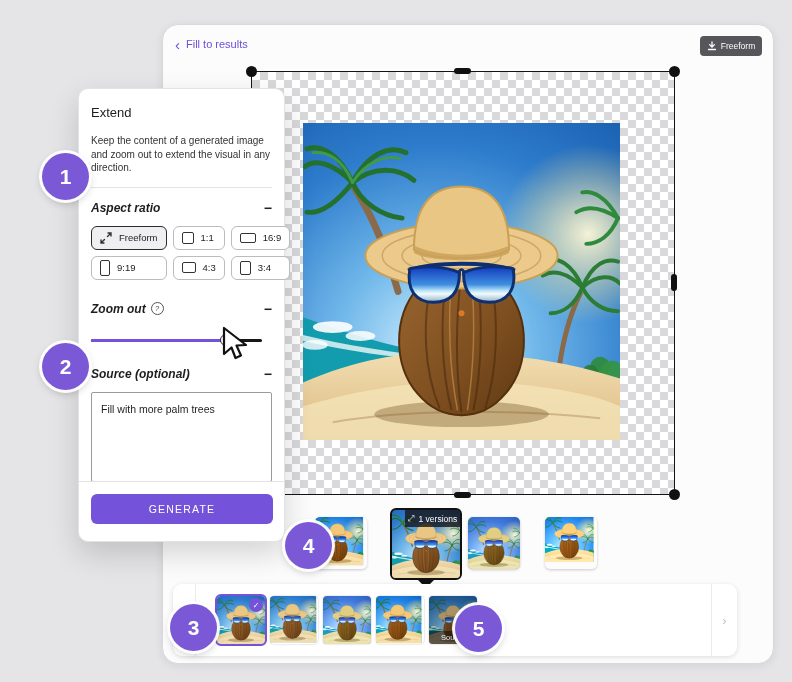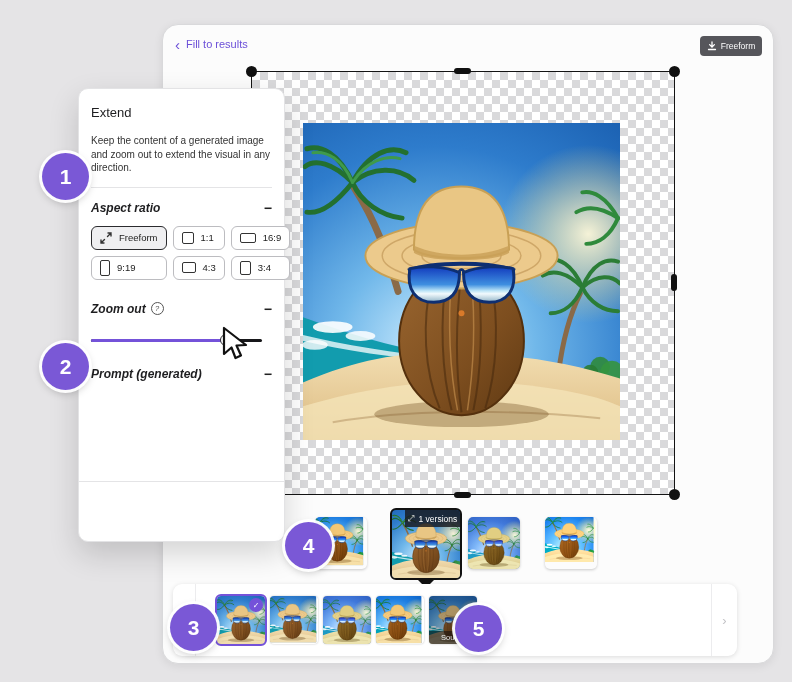--- a/index.html
+++ b/index.html
@@ -349,25 +349,27 @@
         </span>
         <span class="collapse">−</span>
       </div>
       <div class="slider">
         <div class="sl-track"></div>
         <div class="sl-fill" id="sl-fill" style="width: 135.09px;"></div>
         <div class="sl-thumb" id="sl-thumb" style="left: 129.09px;"></div>
       </div>
 
       <div class="sec-head" style="margin-top:20px;">
-        <span class="sec-label">Prompt (generated)</span>
+        <span class="sec-label">Source (optional)</span>
         <span class="collapse">−</span>
       </div>
+      <textarea class="prompt-box" spellcheck="false" style="">Fill with more palm trees</textarea>
     </div>
     <div class="p-divider-full"></div>
+    <button class="generate-btn">GENERATE</button>
   </div>
 
   <svg class="cursor-svg" width="34" height="36" viewBox="0 0 34 36">
     <polygon points="2,2 2,28 9.5,21.5 13.5,32 19,29.5 14.5,19.5 24,19" fill="#fff" stroke="#111" stroke-width="2.2" stroke-linejoin="round"></polygon>
   </svg>
 
   <div class="num-badge" style="left:42px;top:153px;">1</div>
   <div class="num-badge" style="left:42px;top:343px;">2</div>
   <div class="num-badge" style="left:170px;top:604px;">3</div>
   <div class="num-badge" style="left:285px;top:522px;">4</div>

